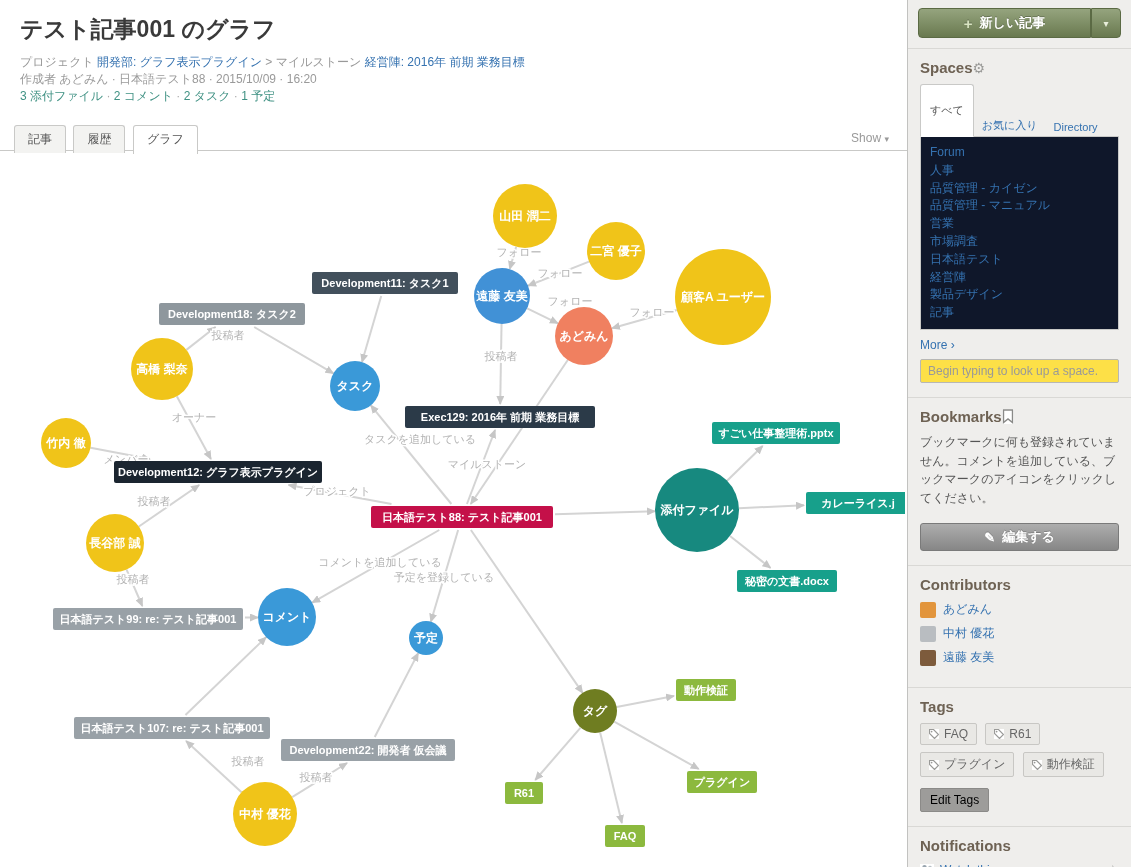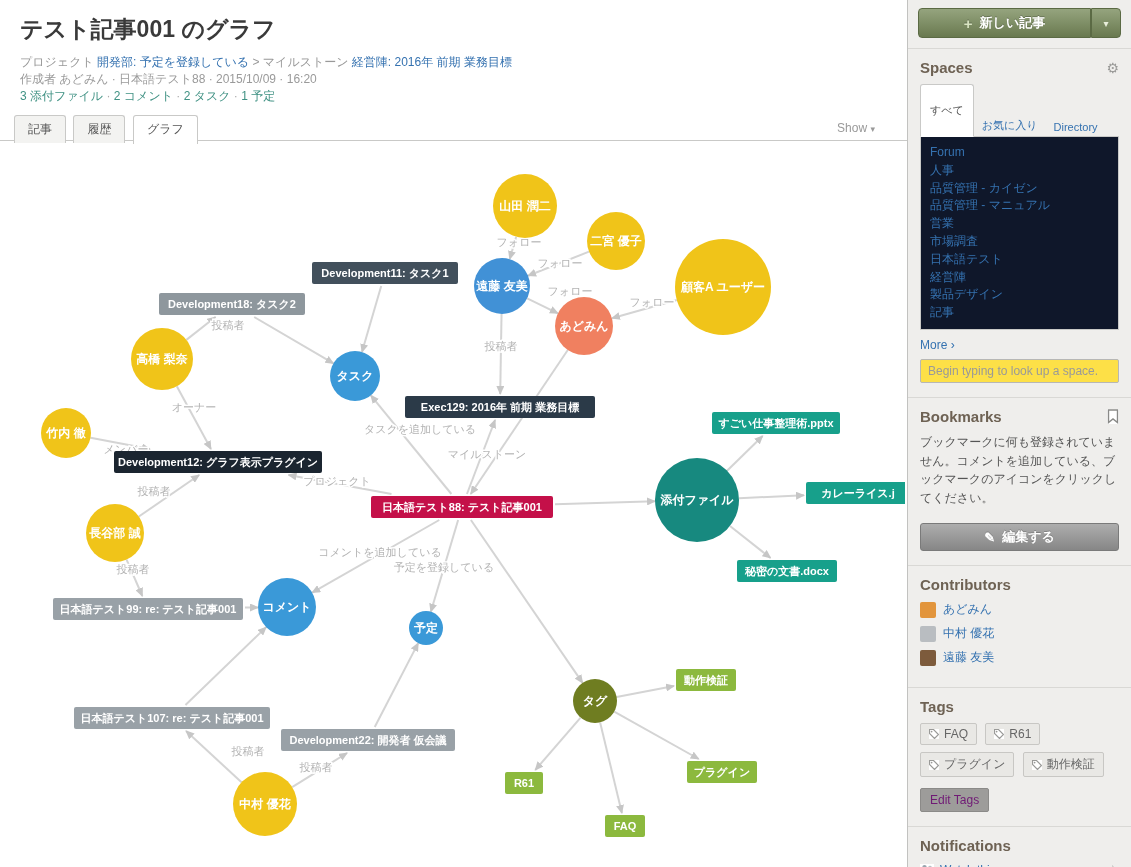--- a/index.html
+++ b/index.html
@@ -11,28 +11,28 @@
   }
   
   .main { width:907px; background:#fff; position:relative; }
   .header { padding:14px 20px 0 20px; }
   .page-title { font-size:23px; font-weight:bold; color:#3a3a3a; margin:0 0 9px 0; }
   .crumbs { font-size:12px; color:#999; line-height:17px; }
   .crumbs a { color:#3572b0; text-decoration:none; cursor:pointer; }
   .meta { font-size:12px; color:#9a9a9a; line-height:17px; }
   .stats { font-size:12px; color:#3f9183; line-height:17px; }
   .stat:not(:last-of-type)::after { content:" · "; color:#aaa; }
-  .tabbar { margin-top:9px; border-bottom:1px solid #c9c9c7; padding-left:14px; position:relative; height:27px; }
+  .tabbar { margin-top:19px; border-bottom:1px solid #c9c9c7; padding-left:14px; position:relative; height:27px; }
   .tab {
     display:inline-block; padding:5px 13px 5px; font-size:12px; color:#555;
     background:#f3f3f1; border:1px solid #c9c9c7; border-bottom:none;
     border-radius:3px 3px 0 0; margin-right:3px; position:relative; top:1px; cursor:pointer;
   }
   .tab.active { background:#fff; padding-bottom:6px; }
-  .show-ctl { position:absolute; right:32px; top:7px; font-size:12px; color:#999; cursor:pointer; }
+  .show-ctl { position:absolute; right:18px; top:7px; font-size:12px; color:#999; cursor:pointer; }
   .caret-sm { font-size:9px; }
   .graph-wrap { width:905px; height:740px; }
   svg { display:block; background:#fff; }
   .edge { stroke:#d4d4d4; stroke-width:2; }
   .edge-label {
     fill:#b3b3b3; font-size:11px; text-anchor:middle; dominant-baseline:central;
     font-family:"Liberation Sans",sans-serif; paint-order:stroke; stroke:#ffffff; stroke-width:3px;
   }
   .node-label {
     fill:#fff; font-size:12px; font-weight:bold; text-anchor:middle; dominant-baseline:central;
@@ -54,21 +54,21 @@
     border-radius:4px 0 0 4px; color:#fff; font-weight:bold; font-size:13px; cursor:pointer;
     text-shadow:0 -1px 0 rgba(0,0,0,.25);
   }
   .btn-new .plus { color:#d9e4c2; font-size:15px; font-weight:bold; }
   .btn-new-caret {
     width:30px; height:30px; display:flex; align-items:center; justify-content:center;
     background:linear-gradient(#95a47e,#69794f); border:1px solid #5b6a44; border-left:1px solid #5b6a44;
     border-radius:0 4px 4px 0; color:#e8eedb; cursor:pointer; font-size:10px;
   }
   .sb-section { padding:10px 12px 14px; border-top:1px solid #d9d8d5; }
-  .sb-header { display:flex; align-items:center; justify-content:space-between; margin-bottom:8px; }
+  .sb-header { display:flex; align-items:center; justify-content:flex-start; margin-bottom:8px; }
   .sb-header h2 { font-size:15px; color:#6e6254; font-weight:bold; margin:0; }
   .gear { color:#9a9a98; font-size:14px; cursor:pointer; }
   .space-tabs { display:flex; align-items:flex-end; margin-bottom:-1px; position:relative; z-index:2; font-size:11px; }
   .stab {
     background:#fff; border:1px solid #c9c9c7; border-bottom:1px solid #fff;
     padding:18px 9px; border-radius:3px 3px 0 0; color:#555; cursor:pointer;
   }
   .stab-link { padding:4px 8px; color:#3572b0; cursor:pointer; text-decoration:none; }
   .space-box { background:#0f172a; border:1px solid #c9c9c7; padding:7px 9px; position:relative; z-index:1; }
   .space-link { display:block; color:#3572b0; line-height:17.8px; font-size:12px; text-decoration:none; cursor:pointer; }
@@ -89,36 +89,36 @@
   .avatar { width:16px; height:16px; border-radius:2px; flex:0 0 16px; }
   .contrib-name { color:#3572b0; text-decoration:none; cursor:pointer; }
   .chips { margin-top:2px; }
   .chip {
     display:inline-flex; align-items:center; gap:5px; background:#e9e8e5; border:1px solid #c8c7c4;
     border-radius:2px; padding:3px 8px; margin:0 5px 7px 0; color:#666; font-size:12px; cursor:pointer;
   }
   .chip svg { flex:0 0 auto; }
   .btn-edit-tags {
     display:inline-block; background:#9d9c9a; border:1px solid #8b8a88; border-radius:2px;
-    color:#701a75; padding:4px 9px; font-size:12px; margin-top:4px; cursor:pointer;
+    color:#000000; padding:4px 9px; font-size:12px; margin-top:4px; cursor:pointer;
   }
   .watch-row { display:flex; align-items:center; justify-content:space-between; margin-top:4px; }
   .watch-left { display:flex; align-items:center; gap:6px; }
   .watch-link { color:#3572b0; text-decoration:none; cursor:pointer; }
   .star { color:#a8a8a6; font-size:14px; cursor:pointer; }
 </style>
 </head>
 <body>
 
 <div class="main">
   <div class="header">
     <h1 class="page-title">テスト記事001 のグラフ</h1>
     <div class="crumbs">
       <span>プロジェクト</span>
-      <a>開発部: 予定を登録している</a>
+      <a>開発部: グラフ表示プラグイン</a>
       <span>&gt;</span>
       <span>マイルストーン</span>
       <a>経営陣: 2016年 前期 業務目標</a>
     </div>
     <div class="meta">作成者 あどみん · 日本語テスト88 · 2015/10/09 · 16:20</div>
     <div class="stats">
       
     <span class="stat">3 添付ファイル</span><span class="stat">2 コメント</span><span class="stat">2 タスク</span><span class="stat">1 予定</span></div>
   </div>
   <div class="tabbar">

